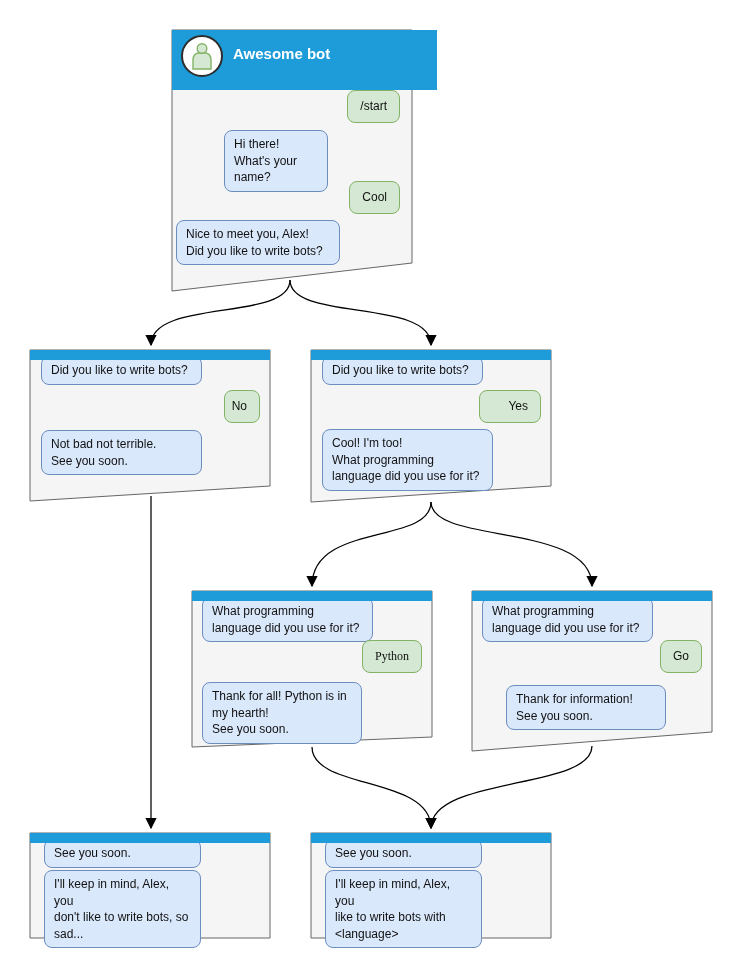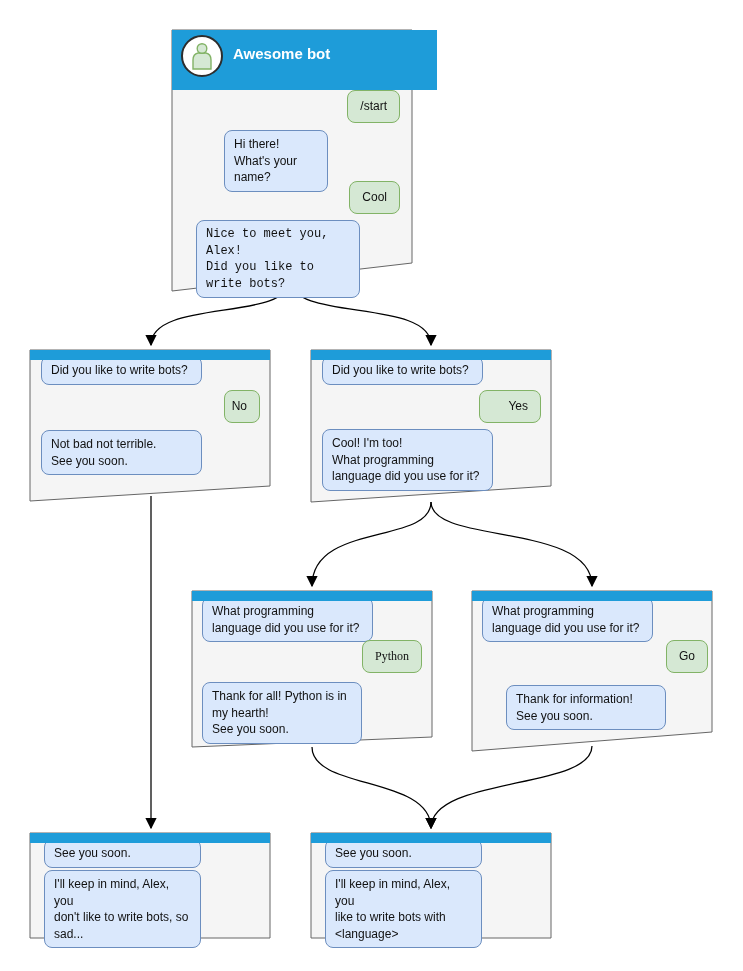--- a/index.html
+++ b/index.html
@@ -71,21 +71,21 @@
           <path d="M4 27 L4 18 Q4 12 9 11 L17 11 Q22 12 22 18 L22 27 Z" fill="#d5e8d4" stroke="#82b366" stroke-width="1.4"></path>
           <circle cx="13" cy="6.5" r="4.8" fill="#d5e8d4" stroke="#82b366" stroke-width="1.4"></circle>
         </svg>
       </div>
       <div class="bot-title">Awesome bot</div>
     </div>
     <div class="bubble user" style="right:12px;top:60px;">/start</div>
     <div class="bubble bot" style="left:8px;top:100px;width:104px;margin-left:44px;">Hi there!
 What's your name?</div>
     <div class="bubble user" style="right:12px;top:151px;">Cool</div>
-    <div class="bubble bot" style="left:24px;top:190px;width:164px;font-family:Liberation Mono, monospace;">Nice to meet you, Alex!
+    <div class="bubble bot" style="left:4px;top:190px;width:164px;">Nice to meet you, Alex!
 Did you like to write bots?</div>
   </div>
 
   <div class="node" style="left:30px;top:350px;width:240px;height:151px;">
     <div class="titlebar"></div>
     <div class="bubble bot" style="left:11px;top:6px;width:161px;">Did you like to write bots?</div>
     <div class="bubble user" style="right:10px;top:40px;padding-left:7px;">No</div>
     <div class="bubble bot" style="left:11px;top:80px;width:161px;">Not bad not terrible.
 See you soon.</div>
   </div>
@@ -106,21 +106,21 @@
     <div class="bubble user" style="right:10px;top:49px;font-family:Liberation Serif, serif;">Python</div>
     <div class="bubble bot" style="left:10px;top:91px;width:160px;">Thank for all! Python is in
 my hearth!
 See you soon.</div>
   </div>
 
   <div class="node" style="left:472px;top:591px;width:240px;height:160px;">
     <div class="titlebar"></div>
     <div class="bubble bot" style="left:10px;top:6px;width:171px;">What programming
 language did you use for it?</div>
-    <div class="bubble user" style="right:4px;top:49px;">Go</div>
+    <div class="bubble user" style="right:10px;top:49px;">Go</div>
     <div class="bubble bot" style="left:10px;top:94px;width:160px;margin-left:24px;">Thank for information!
 See you soon.</div>
   </div>
 
   <div class="node" style="left:30px;top:833px;width:240px;height:105px;">
     <div class="titlebar"></div>
     <div class="bubble bot" style="left:14px;top:6px;width:157px;">See you soon.</div>
     <div class="bubble bot" style="left:14px;top:37px;width:157px;">I'll keep in mind, Alex, you
 don't like to write bots, so
 sad...</div>

